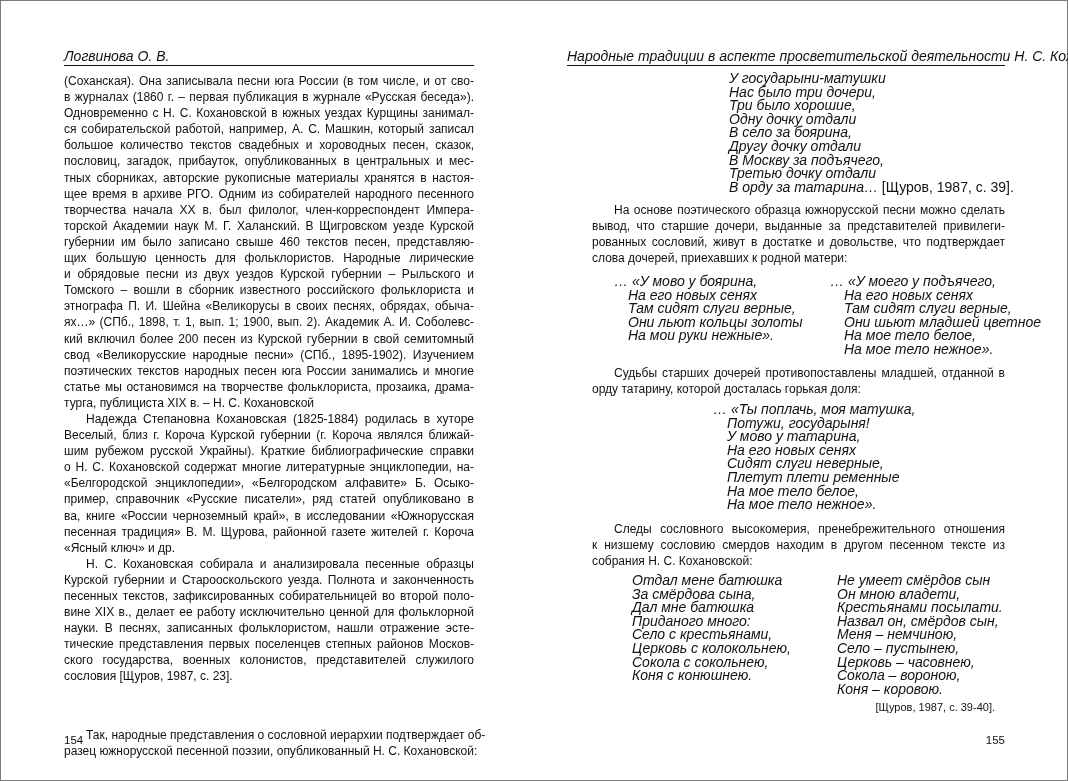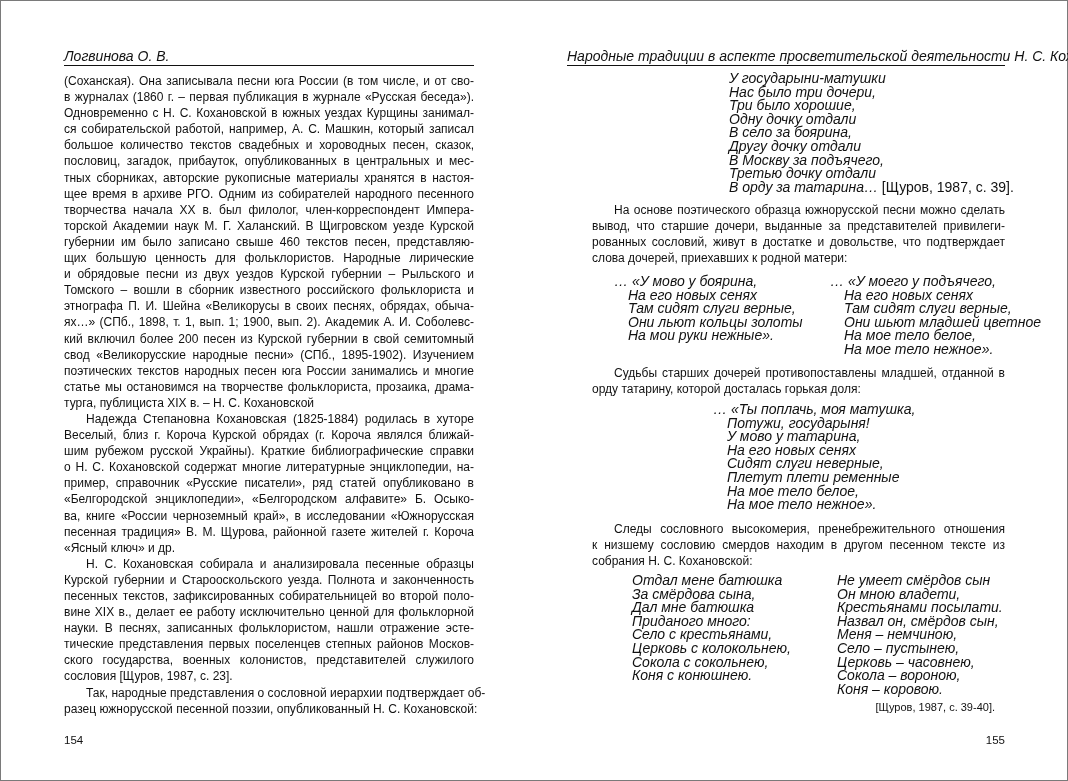--- a/index.html
+++ b/index.html
@@ -74,41 +74,41 @@
         <span class="line">этнографа П. И. Шейна «Великорусы в своих песнях, обрядах, обыча-</span>
         <span class="line">ях…» (СПб., 1898, т. 1, вып. 1; 1900, вып. 2). Академик А. И. Соболевс-</span>
         <span class="line">кий включил более 200 песен из Курской губернии в свой семитомный</span>
         <span class="line">свод «Великорусские народные песни» (СПб., 1895-1902). Изучением</span>
         <span class="line">поэтических текстов народных песен юга России занимались и многие</span>
         <span class="line">статье мы остановимся на творчестве фольклориста, прозаика, драма-</span>
         <span class="line last">турга, публициста XIX в. – Н. С. Кохановской</span>
       </div>
       <div class="para">
         <span class="line" style="padding-left: 22px;">Надежда Степановна Кохановская (1825-1884) родилась в хуторе</span>
-        <span class="line">Веселый, близ г. Короча Курской обрядах (г. Короча являлся ближай-</span>
+        <span class="line">Веселый, близ г. Короча Курской губернии (г. Короча являлся ближай-</span>
         <span class="line">шим рубежом русской Украйны). Краткие библиографические справки</span>
         <span class="line">о Н. С. Кохановской содержат многие литературные энциклопедии, на-</span>
+        <span class="line">«Белгородской энциклопедии», «Белгородском алфавите» Б. Осыко-</span>
         <span class="line">пример, справочник «Русские писатели», ряд статей опубликовано в</span>
-        <span class="line">«Белгородской энциклопедии», «Белгородском алфавите» Б. Осыко-</span>
         <span class="line">ва, книге «России черноземный край», в исследовании «Южнорусская</span>
         <span class="line">песенная традиция» В. М. Щурова, районной газете жителей г. Короча</span>
         <span class="line last">«Ясный ключ» и др.</span>
       </div>
       <div class="para">
         <span class="line" style="padding-left: 22px;">Н. С. Кохановская собирала и анализировала песенные образцы</span>
         <span class="line">Курской губернии и Старооскольского уезда. Полнота и законченность</span>
         <span class="line">песенных текстов, зафиксированных собирательницей во второй поло-</span>
         <span class="line">вине XIX в., делает ее работу исключительно ценной для фольклорной</span>
         <span class="line">науки. В песнях, записанных фольклористом, нашли отражение эсте-</span>
         <span class="line">тические представления первых поселенцев степных районов Москов-</span>
         <span class="line">ского государства, военных колонистов, представителей служилого</span>
         <span class="line last">сословия [Щуров, 1987, с. 23].</span>
       </div>
       <div class="para">
-        <span class="line" style="padding-left: 22px;">Так, народные представления о сословной иерархии подтверждает об-</span>
+        <span class="line" style="padding-left: 22px; margin-top: 42px;">Так, народные представления о сословной иерархии подтверждает об-</span>
         <span class="line last">разец южнорусской песенной поэзии, опубликованный Н. С. Кохановской:</span>
       </div>
     </div>
   <div class="page-number">154</div>
 </div>
 
 <div class="page right">
   <div class="running-head">Народные традиции в аспекте просветительской деятельности Н. С. Кохановской</div>
   <div class="head-rule"></div>
 

